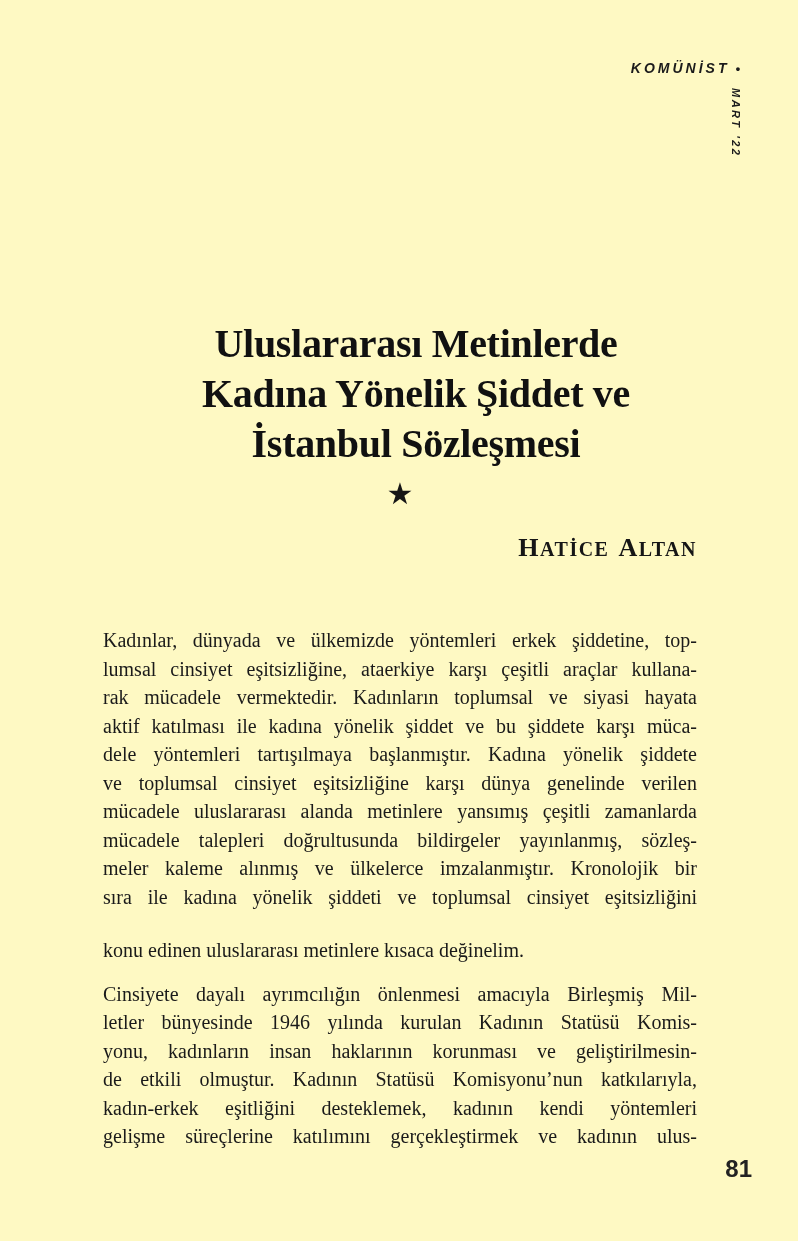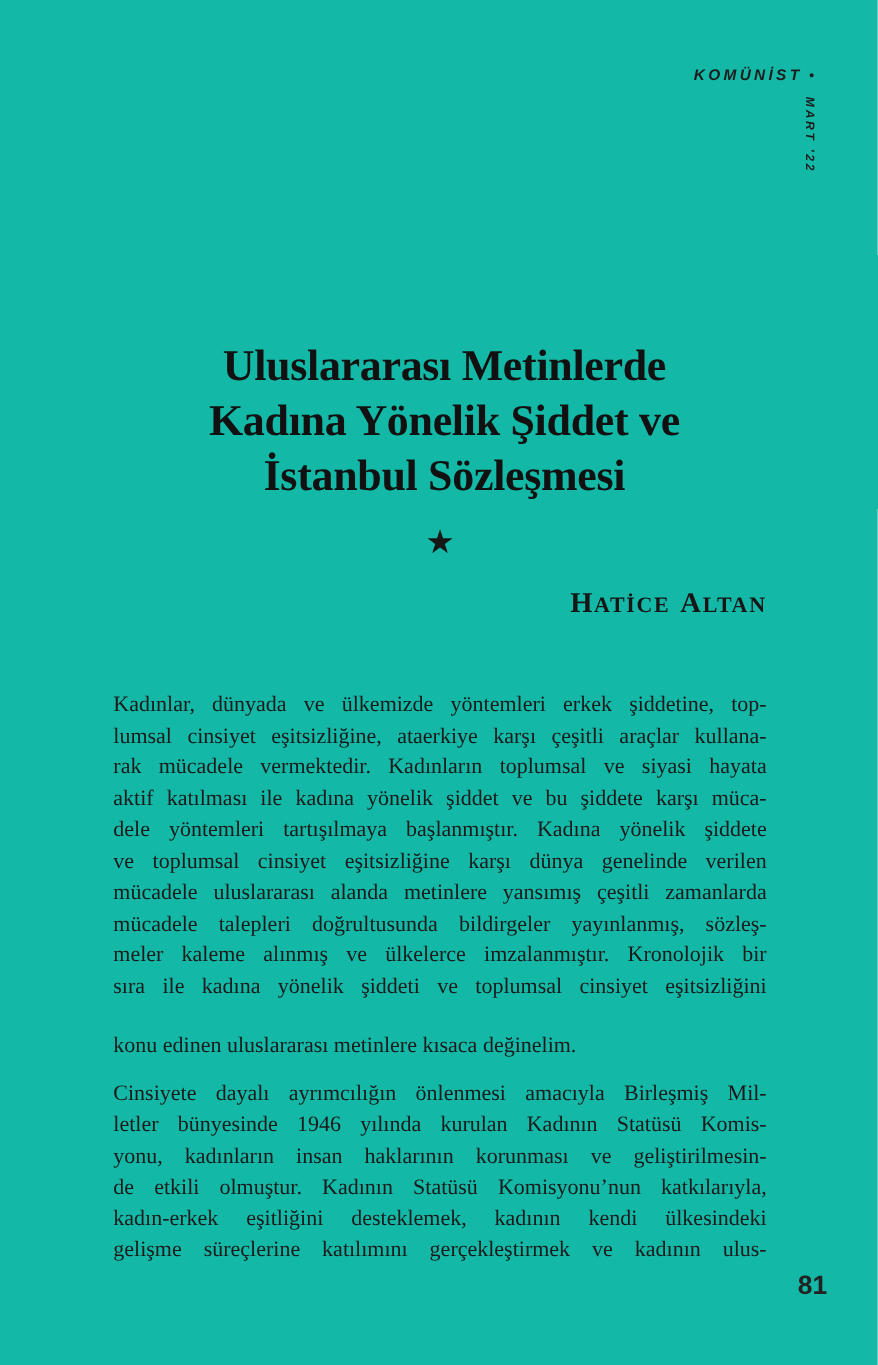--- a/index.html
+++ b/index.html
@@ -1,20 +1,20 @@
 <!DOCTYPE html>
 <html><head>
 <meta charset="utf-8">
 <style>
   html, body { margin: 0; padding: 0; background: #ffffff; }
   .page {
     position: relative;
     width: 798px;
     height: 1241px;
-    background: #14b8a6;
+    background: #fef9c3;
     overflow: hidden;
     font-family: "Liberation Serif", serif;
     color: #1a1a1a;
   }
 
   
   .masthead {
     position: absolute;
     top: 60px;
     right: 58px;
@@ -49,21 +49,21 @@
     color: #1b1b1b;
     white-space: nowrap;
   }
 
   
   .title {
     position: absolute;
     top: 303px;
     left: 103px;
     width: 594px;
-    margin: 4px;
+    margin: 16px;
     text-align: center;
     font-weight: bold;
     font-size: 40px;
     line-height: 50px;
     letter-spacing: -0.3px;
     color: #111111;
   }
   .title .tl { display: block; }
 
   
@@ -160,20 +160,20 @@
       <span class="line">mücadele talepleri doğrultusunda bildirgeler yayınlanmış, sözleş-</span>
       <span class="line">meler kaleme alınmış ve ülkelerce imzalanmıştır. Kronolojik bir</span>
       <span class="line">sıra ile kadına yönelik şiddeti ve toplumsal cinsiyet eşitsizliğini</span>
       <span class="line end">konu edinen uluslararası metinlere kısaca değinelim.</span>
     </p>
     <p class="para">
       <span class="line">Cinsiyete dayalı ayrımcılığın önlenmesi amacıyla Birleşmiş Mil-</span>
       <span class="line">letler bünyesinde 1946 yılında kurulan Kadının Statüsü Komis-</span>
       <span class="line">yonu, kadınların insan haklarının korunması ve geliştirilmesin-</span>
       <span class="line">de etkili olmuştur. Kadının Statüsü Komisyonu’nun katkılarıyla,</span>
-      <span class="line">kadın-erkek eşitliğini desteklemek, kadının kendi ülkesindeki</span>
+      <span class="line">kadın-erkek eşitliğini desteklemek, kadının kendi yöntemleri</span>
       <span class="line">gelişme süreçlerine katılımını gerçekleştirmek ve kadının ulus-</span>
     </p>
   </main>
 
   <div class="pagenum">81</div>
 
 </div>
 
 </body></html>

